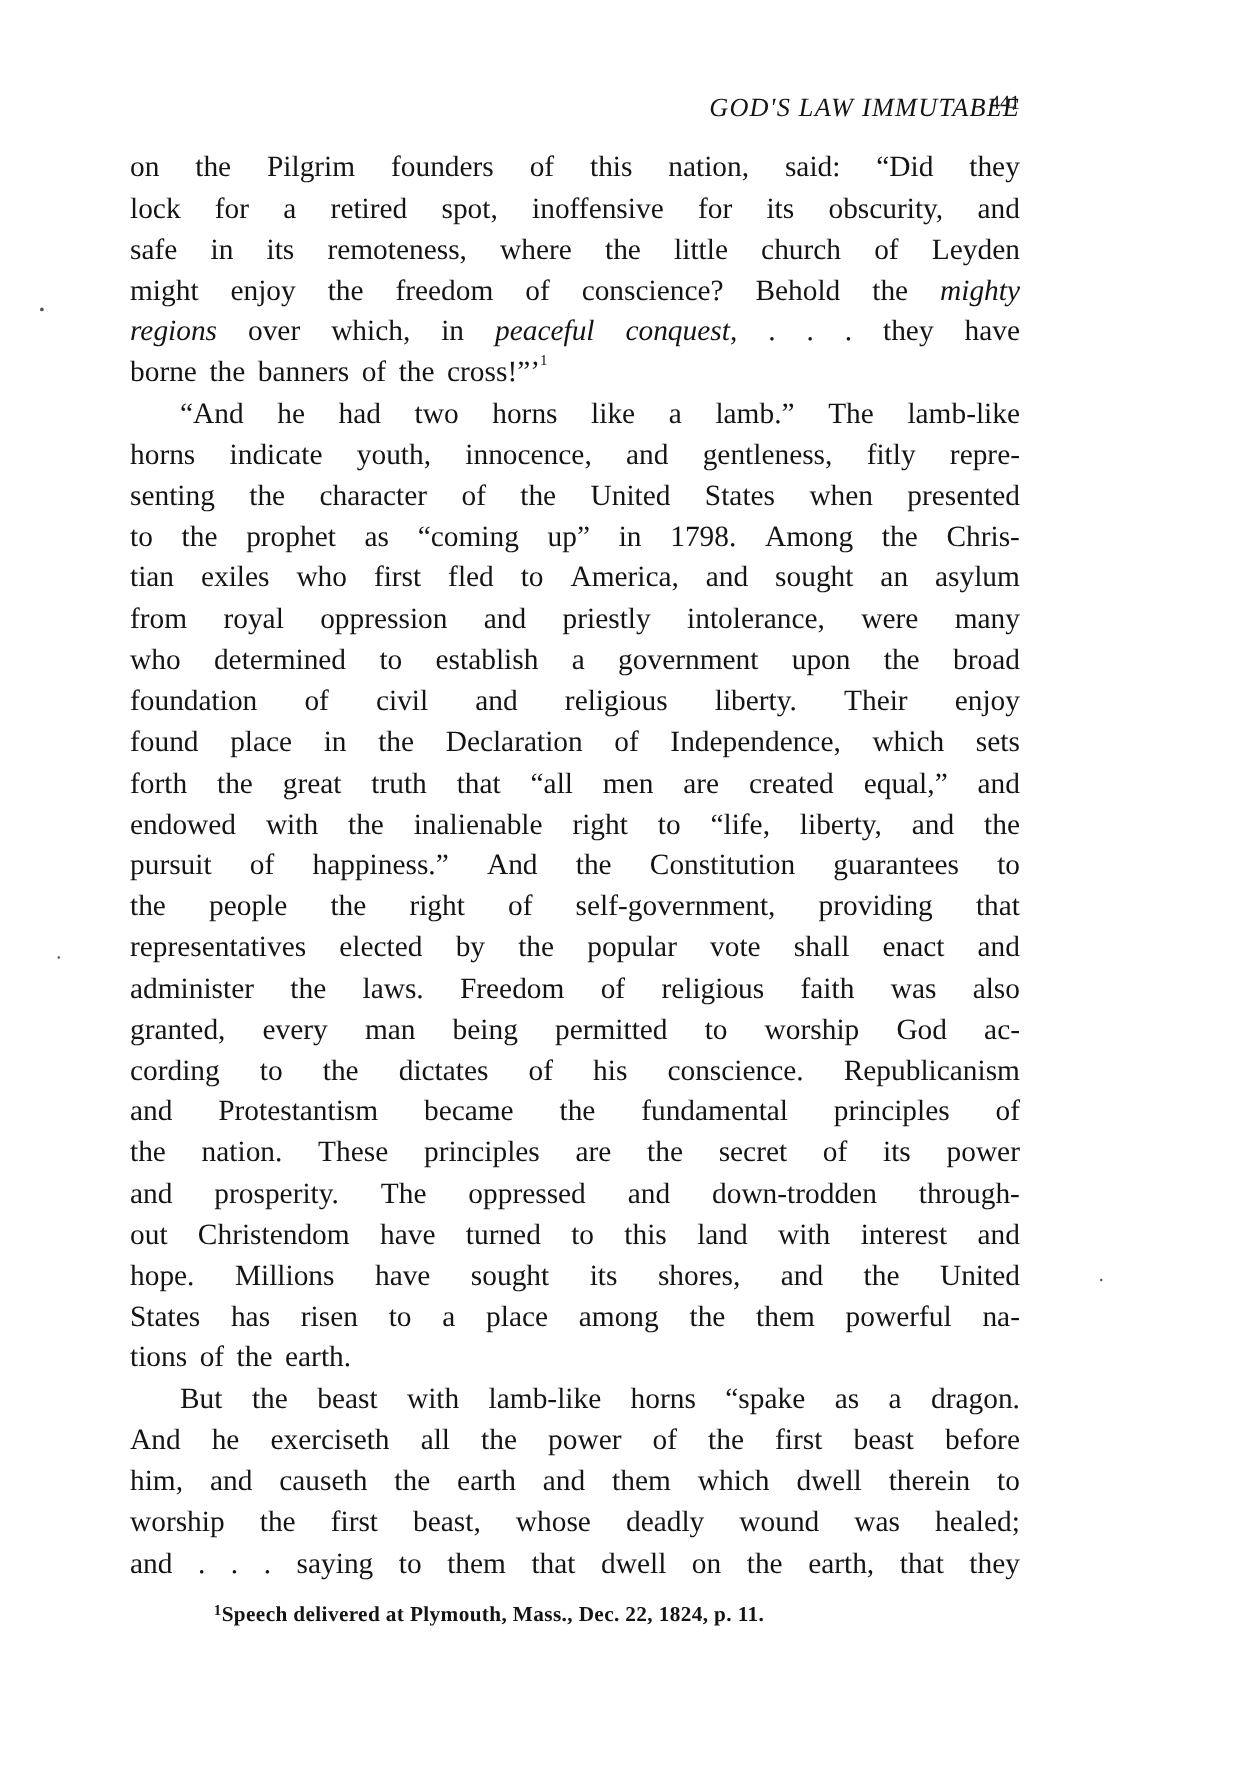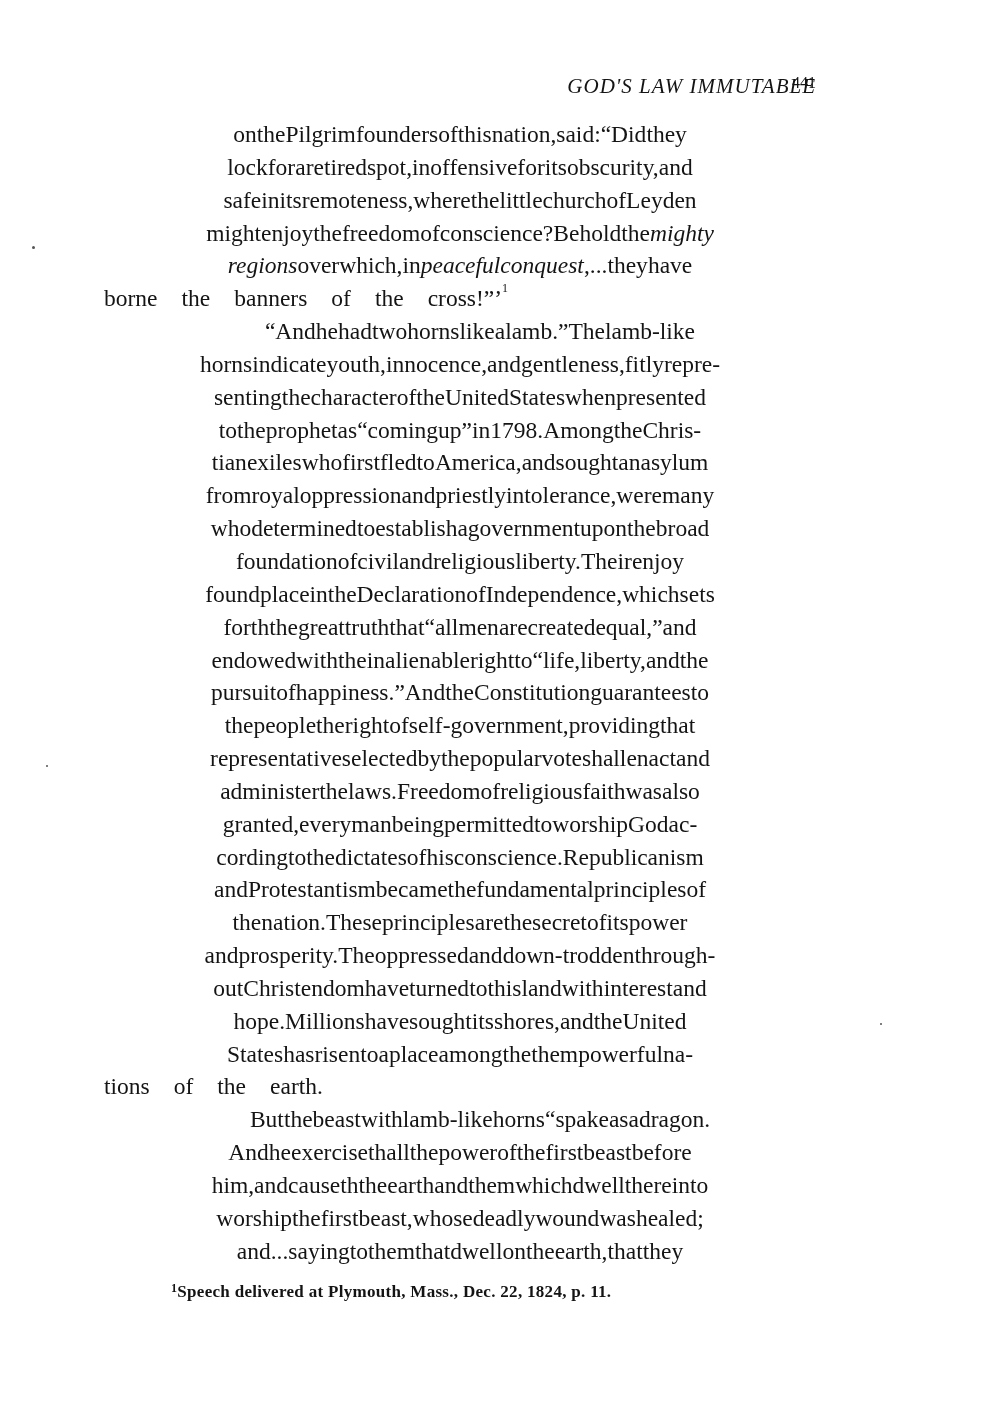--- a/index.html
+++ b/index.html
@@ -17,24 +17,24 @@
     }
     .page-number {
       position: absolute; right: 0; top: 6px; font-size: 16px;
     }
     .body-text {
       position: absolute; top: 118px; left: 104px; width: 712px;
     }
     .line {
       height: 32.85px; line-height: 32.85px; font-size: 23.5px;
       text-align: justify; text-align-last: justify; white-space: nowrap;
-      display: flex; justify-content: center;
+      display: flex; justify-content: space-between;
     }
     .line span.w { display: inline-block; }
-    .line.last { justify-content: flex-start; gap: 24px; }
+    .line.last { justify-content: flex-start; gap: 10px; }
     .line.indent { padding-left: 40px; font-family: Liberation Serif, serif; }
     .footnote {
       position: absolute; top: 1282px; left: 145px; font-size: 17px; font-weight: bold;
       letter-spacing: 0.3px;
       margin-left: 26px;
     }
     sup { font-size: 12px; vertical-align: top; line-height: 1; }
     .speck { position: absolute; width: 3px; height: 3px; background: #555; border-radius: 50%; }
   </style>
 </head>

